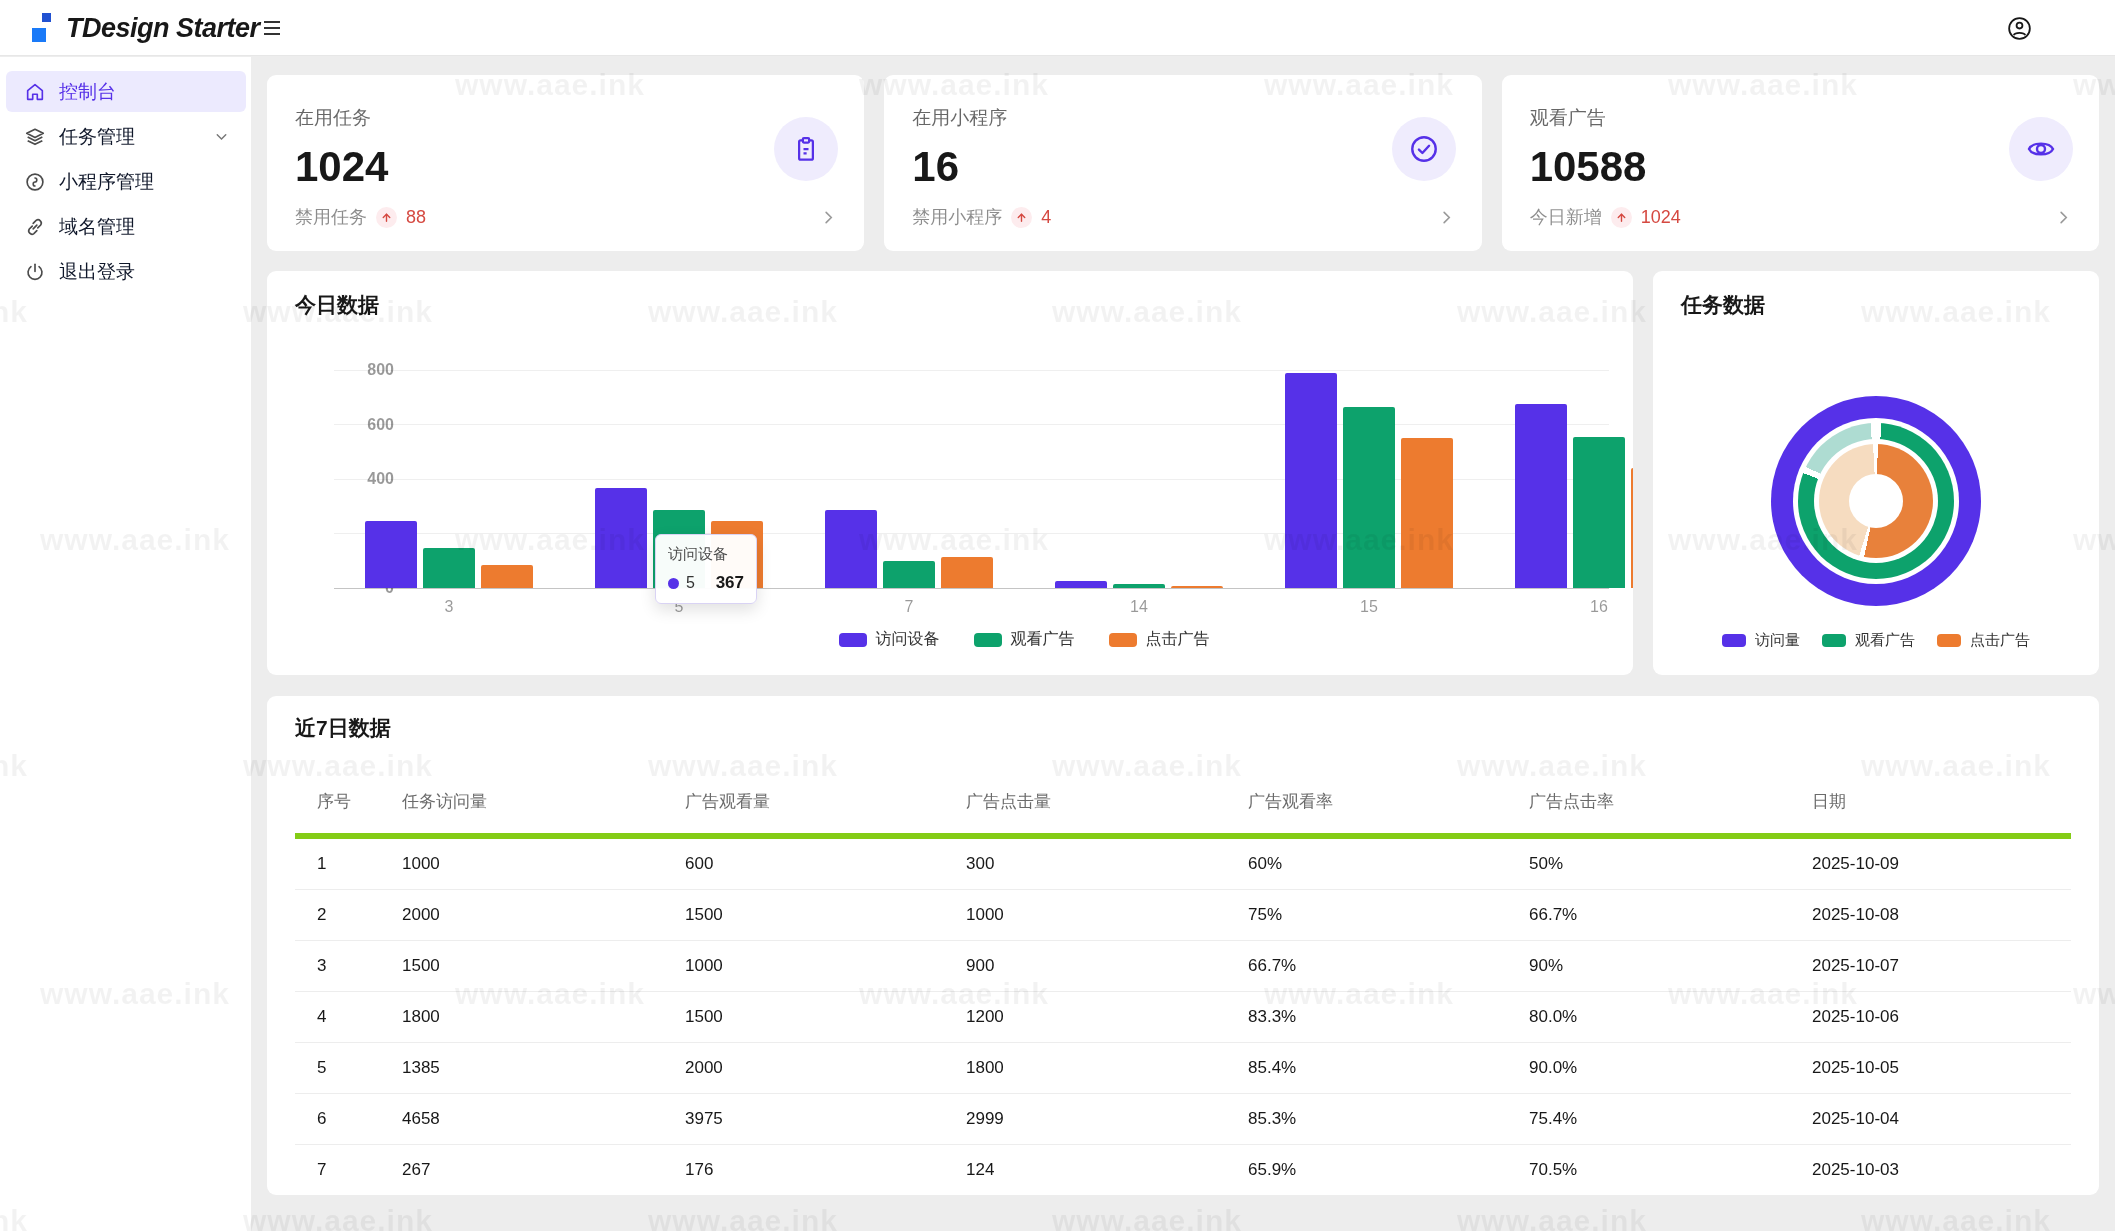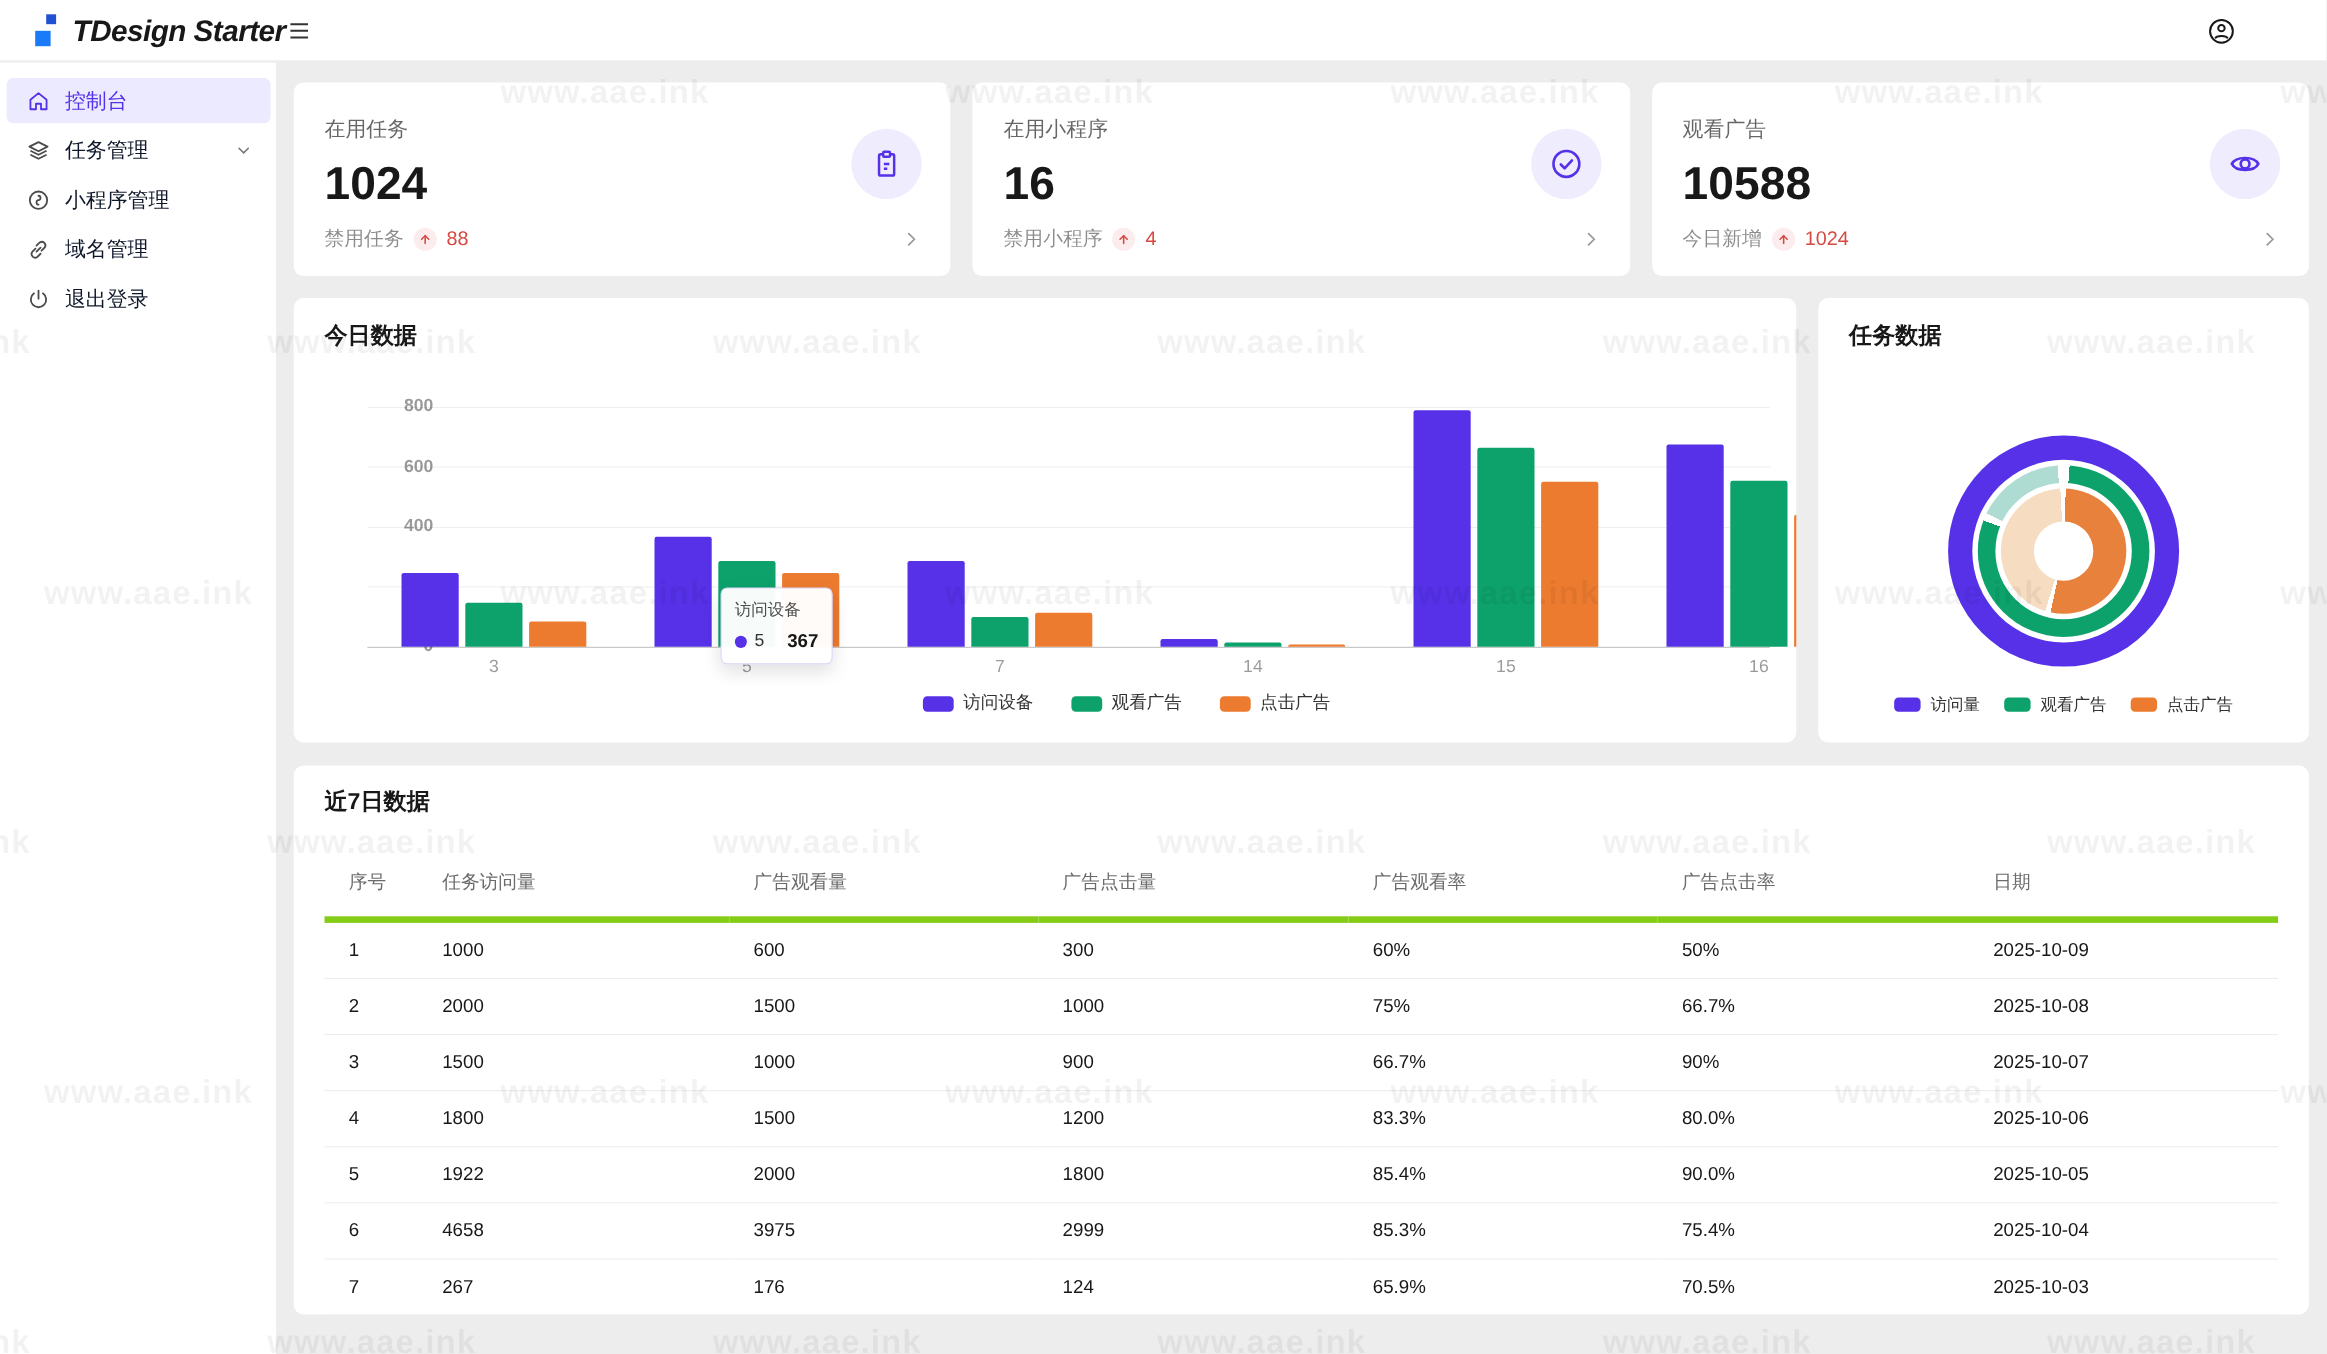--- a/index.html
+++ b/index.html
@@ -392,21 +392,21 @@
             <td>4</td>
             <td>1800</td>
             <td>1500</td>
             <td>1200</td>
             <td>83.3%</td>
             <td>80.0%</td>
             <td>2025-10-06</td>
           </tr>
           <tr>
             <td>5</td>
-            <td>1922</td>
+            <td>1385</td>
             <td>2000</td>
             <td>1800</td>
             <td>85.4%</td>
             <td>90.0%</td>
             <td>2025-10-05</td>
           </tr>
           <tr>
             <td>6</td>
             <td>4658</td>
             <td>3975</td>

